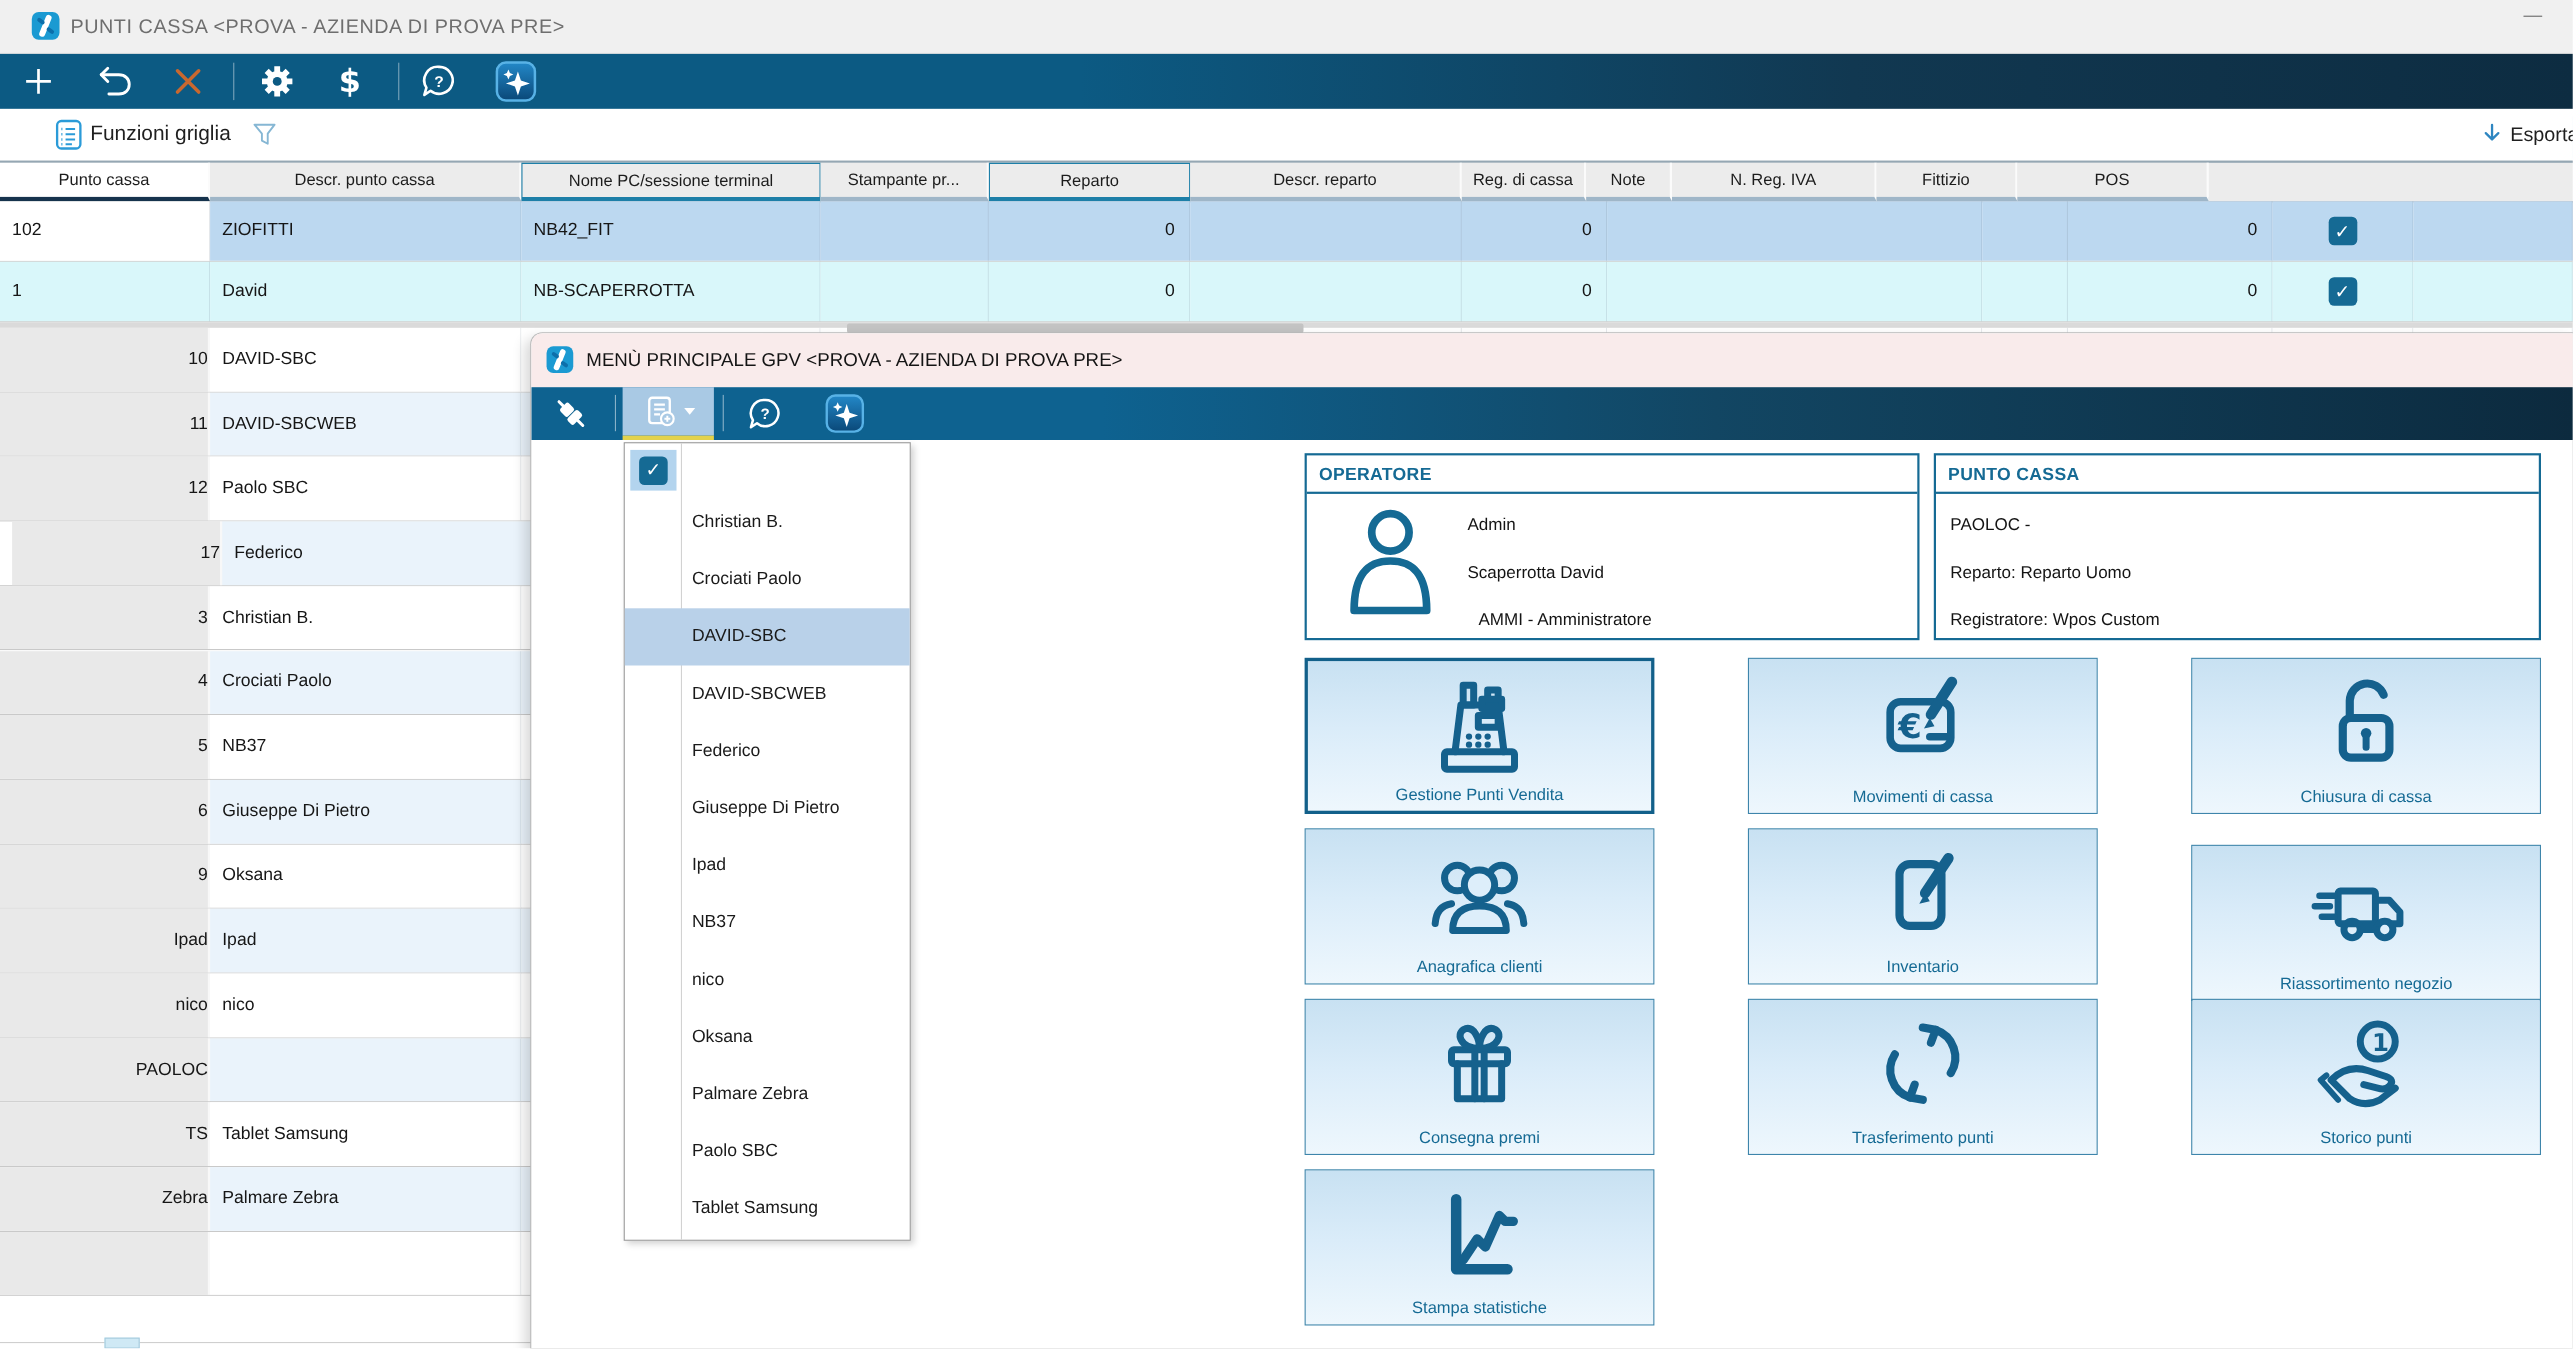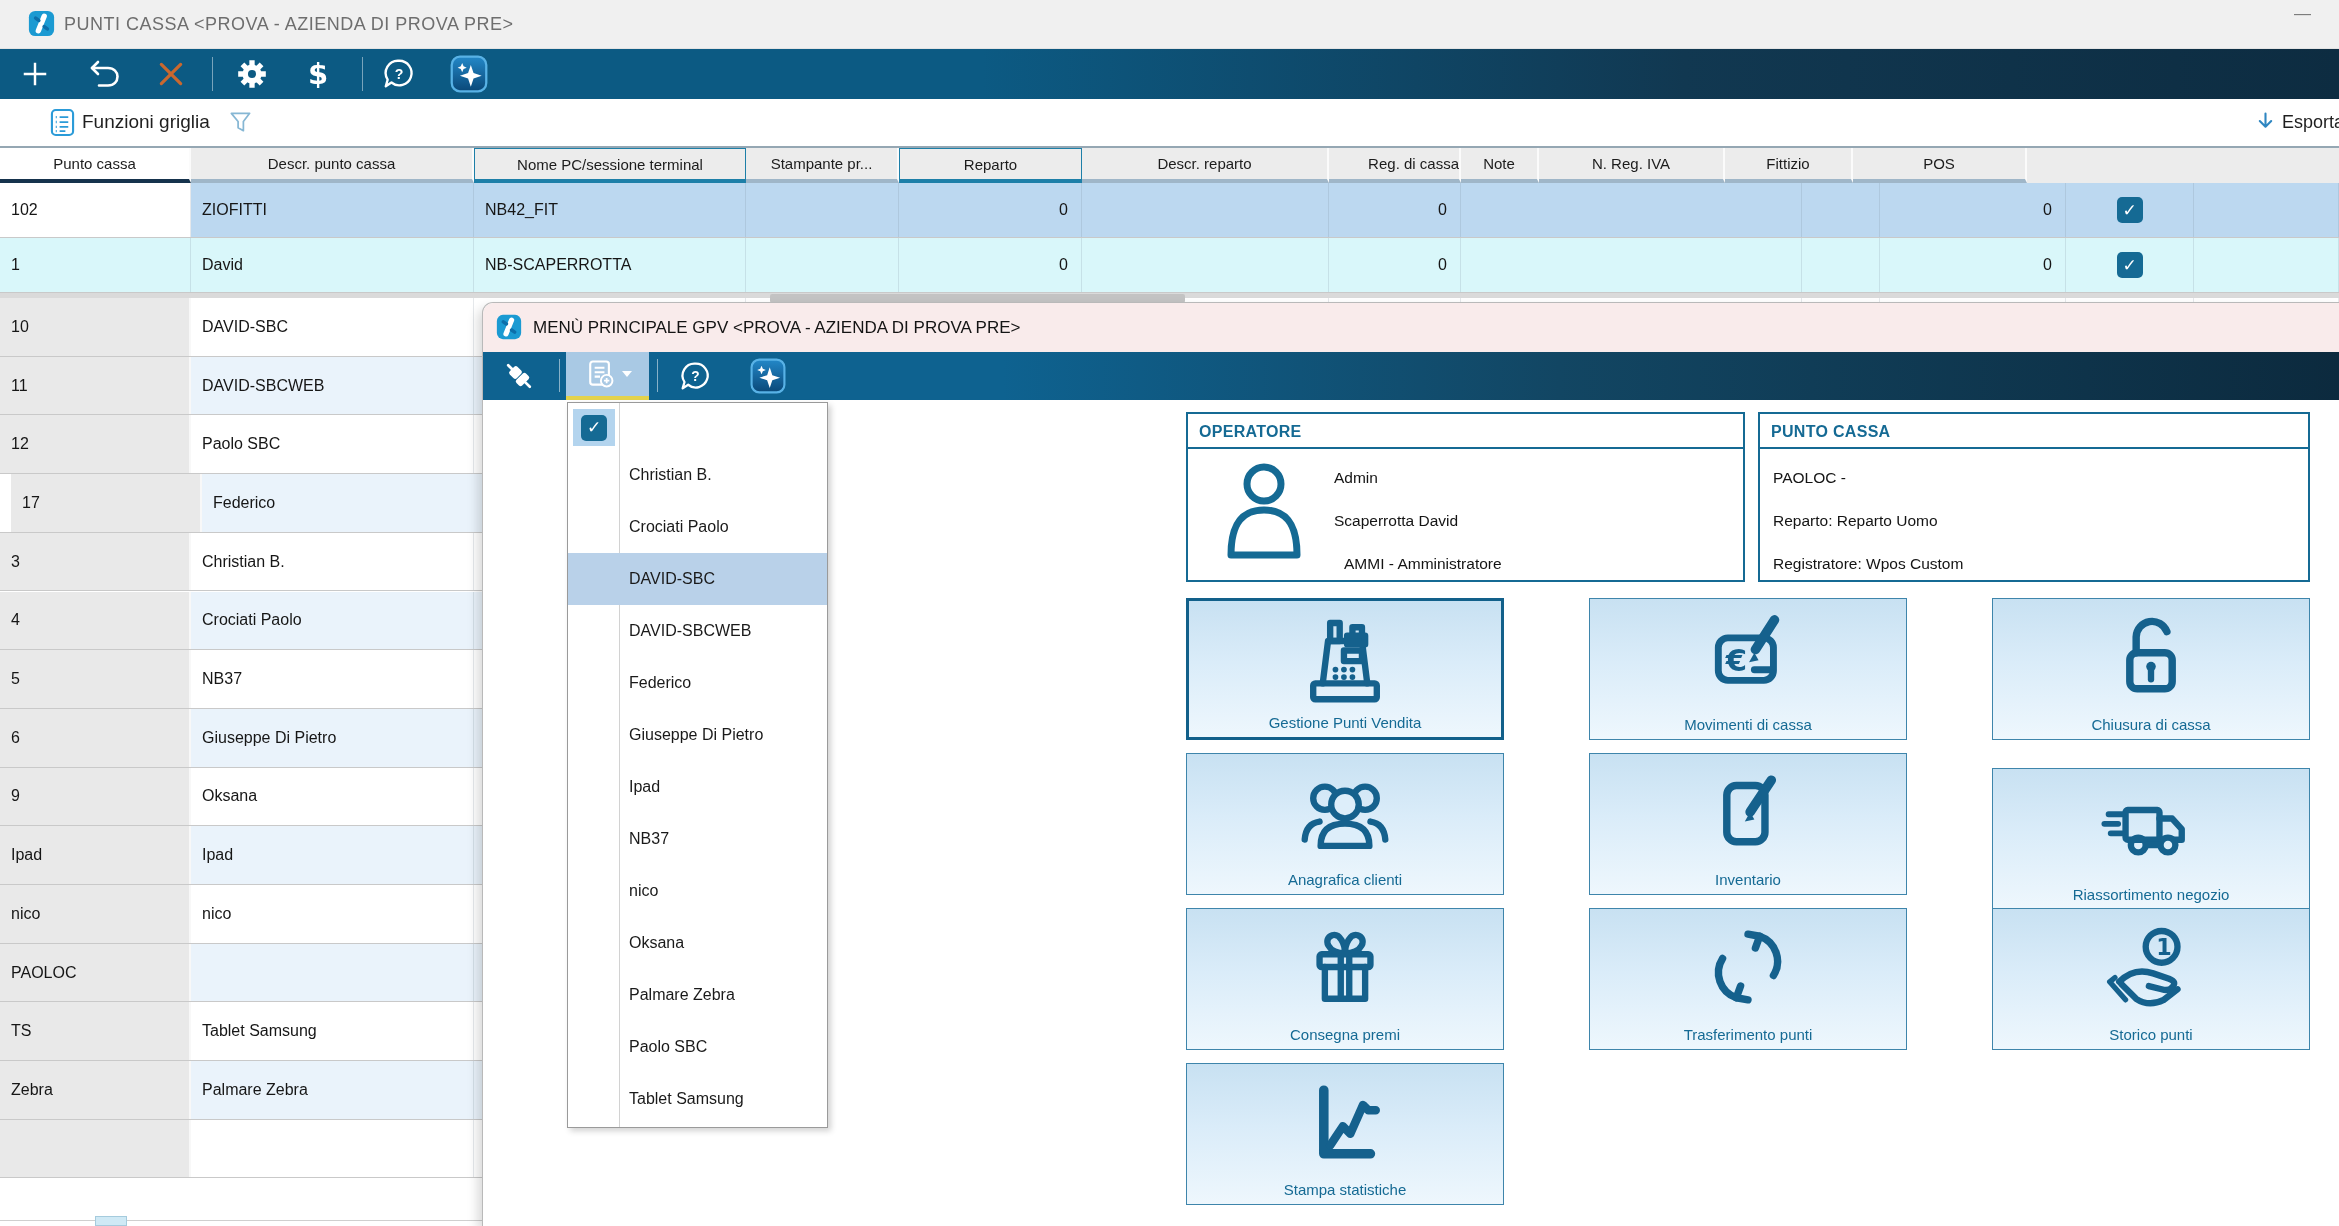--- a/index.html
+++ b/index.html
@@ -36,21 +36,21 @@
 
   .grow{position:absolute;left:0;width:2339px;display:flex;border-bottom:1px solid #c9c9c9;box-sizing:border-box;}
   .gcell{height:100%;box-sizing:border-box;display:flex;align-items:center;flex:0 0 auto;overflow:hidden;
          border-right:1px solid rgba(110,130,145,.18);font-size:16px;color:#161616;white-space:nowrap;}
   .a-left{padding-left:11px;}.a-right{justify-content:flex-end;padding-right:13px;}.a-center{justify-content:center;}
   .grow.selected .gcell{background:#bcd8f0;}
   .grow.selected .gcell.c0{background:#fff;}
   .grow.cyan .gcell{background:#d9f7fa;}
   .grow.plain .gcell{background:#fff;}
   .grow.alt .gcell{background:#eaf3fb;}
-  .grow.plain .gcell.c0,.grow.alt .gcell.c0{background:#e9e9e9;border-right:2px solid #f8f8f8;}
+  .grow.plain .gcell.c0,.grow.alt .gcell.c0{background:#e9e9e9;border-right:2px solid #f8f8f8;justify-content:flex-end;}
   .cb{width:26px;height:26px;border-radius:5px;background:#156a94;color:#fff;font-size:17px;display:flex;align-items:center;justify-content:center;}
 
   .hstrip{position:absolute;left:0;top:293px;width:2339px;height:5px;background:#dadada;}
   .hthumb{position:absolute;left:770px;top:294px;width:415px;height:9px;background:#c3c3c3;border-radius:2px;}
   .bline{position:absolute;left:0;top:1220px;width:483px;height:1px;background:#cfcfcf;}
   .bthumb{position:absolute;left:95px;top:1216px;width:32px;height:10px;background:#cfe9f5;border:1px solid #a5cbdd;box-sizing:border-box;}
 
   
   .mwin{position:absolute;left:483px;top:303px;width:1856px;height:923px;background:#fff;border-radius:10px 0 0 0;
         box-shadow:0 0 0 1px #b9b9b9,-5px 5px 12px rgba(0,0,0,.16);overflow:hidden;}
@@ -195,21 +195,21 @@
       </div>
       <div class="hcell default" style="width: 153px;">
         <span>Stampante pr...</span>
       </div>
       <div class="hcell teal" style="width: 183px;">
         <span>Reparto</span>
       </div>
       <div class="hcell default" style="width: 247px; text-align: center;">
         <span>Descr. reparto</span>
       </div>
-      <div class="hcell default" style="width: 132px; justify-content: flex-end;">
+      <div class="hcell default" style="width: 113px;">
         <span>Reg. di cassa</span>
       </div>
       <div class="hcell default" style="width: 78px;">
         <span>Note</span>
       </div>
       <div class="hcell default" style="width: 186px;">
         <span>N. Reg. IVA</span>
       </div>
       <div class="hcell default" style="width: 128px;">
         <span>Fittizio</span>

